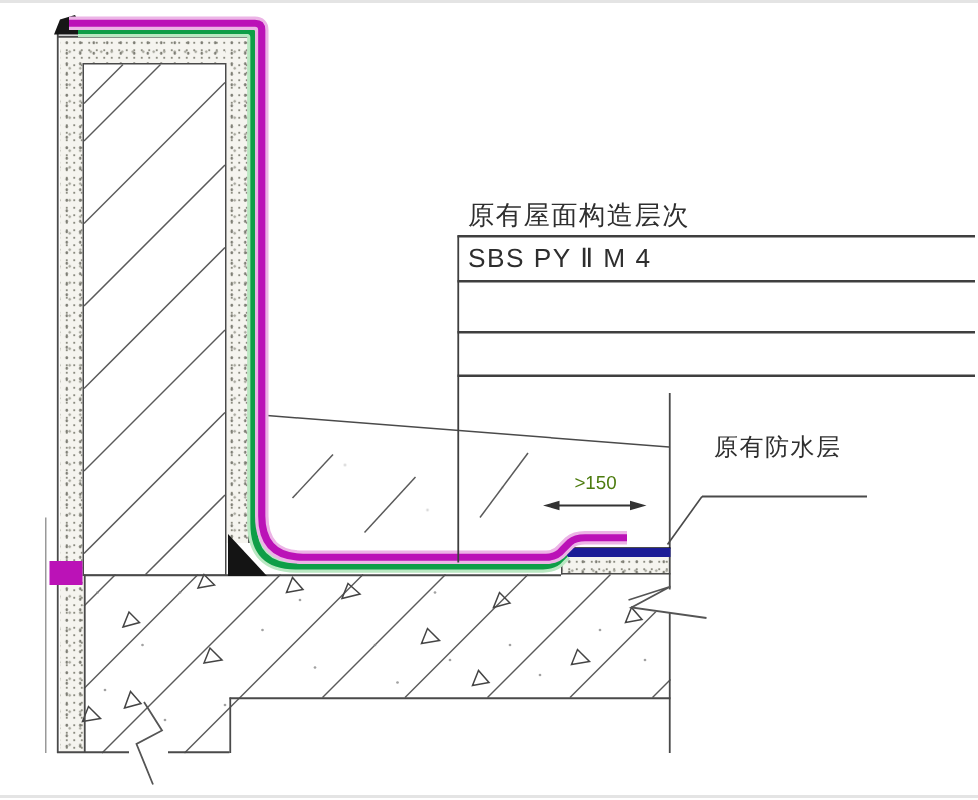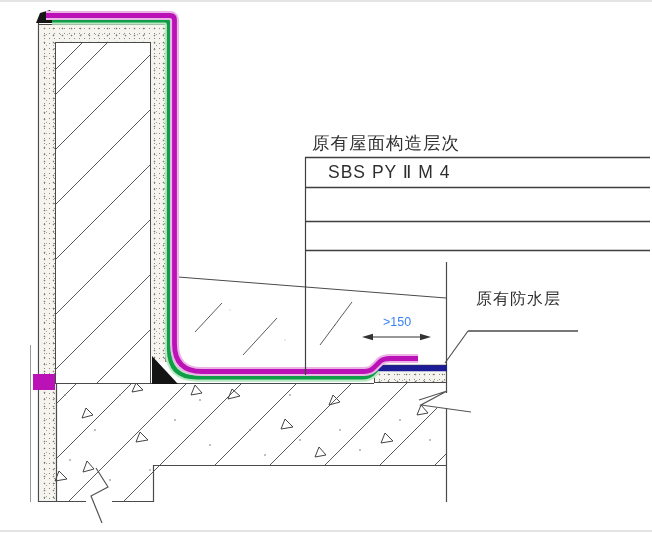--- a/index.html
+++ b/index.html
@@ -18,21 +18,21 @@
     background-position:0 0,3px 4px,2px 1px;
   }
   #wall-core{
     position:absolute;box-sizing:border-box;left:55px;top:42px;width:96px;height:342px;
     background:#ffffff;border:1px solid #4a4a4a;
   }
   #band-screed{border-left:1px solid #4a4a4a;border-bottom:1px solid #4a4a4a;}
   svg{position:absolute;left:0;top:0;}
   .txt{position:absolute;white-space:nowrap;line-height:1.2;}
   .cjk{font-size:17.5px;letter-spacing:1px;color:#2e2e2e;}
-  #lbl-dim{font-size:12.5px;color:#3b82f6;width:50px;text-align:center;letter-spacing:0;}
+  #lbl-dim{font-size:12.5px;color:#4d7c0f;width:50px;text-align:center;letter-spacing:0;}
 </style>
 </head>
 <body>
 
 <div id="stage">
 
   <div class="edge" style="top:0"></div>
   <div class="edge" style="top:530px"></div>
 
   <div class="stipple" style="left:40px;top:25px;width:126px;height:18px"></div>
@@ -156,17 +156,17 @@
     <line x1="468" y1="331" x2="445" y2="363" stroke="#4a4a4a" stroke-width="1.1"></line>
 
     <g>
       <line x1="367" y1="337" x2="426" y2="337" stroke="#333" stroke-width="1.2"></line>
       <path d="M 362,337 l 11,-3.2 l 0,6.4 z" fill="#333"></path>
       <path d="M 431,337 l -11,-3.2 l 0,6.4 z" fill="#333"></path>
     </g>
   </svg>
 
   <div class="txt cjk" style="left:312px;top:133px">原有屋面构造层次</div>
-  <div class="txt cjk" style="left:328px;top:162px">SBS PY Ⅱ M 4</div>
+  <div class="txt cjk" style="left:312px;top:162px">SBS PY Ⅱ M 4</div>
   <div class="txt cjk" style="left:476px;top:289px;font-size:16px">原有防水层</div>
   <div class="txt" id="lbl-dim" style="left:372px;top:315px">&gt;150</div>
 
 </div>
 
 </body></html>

